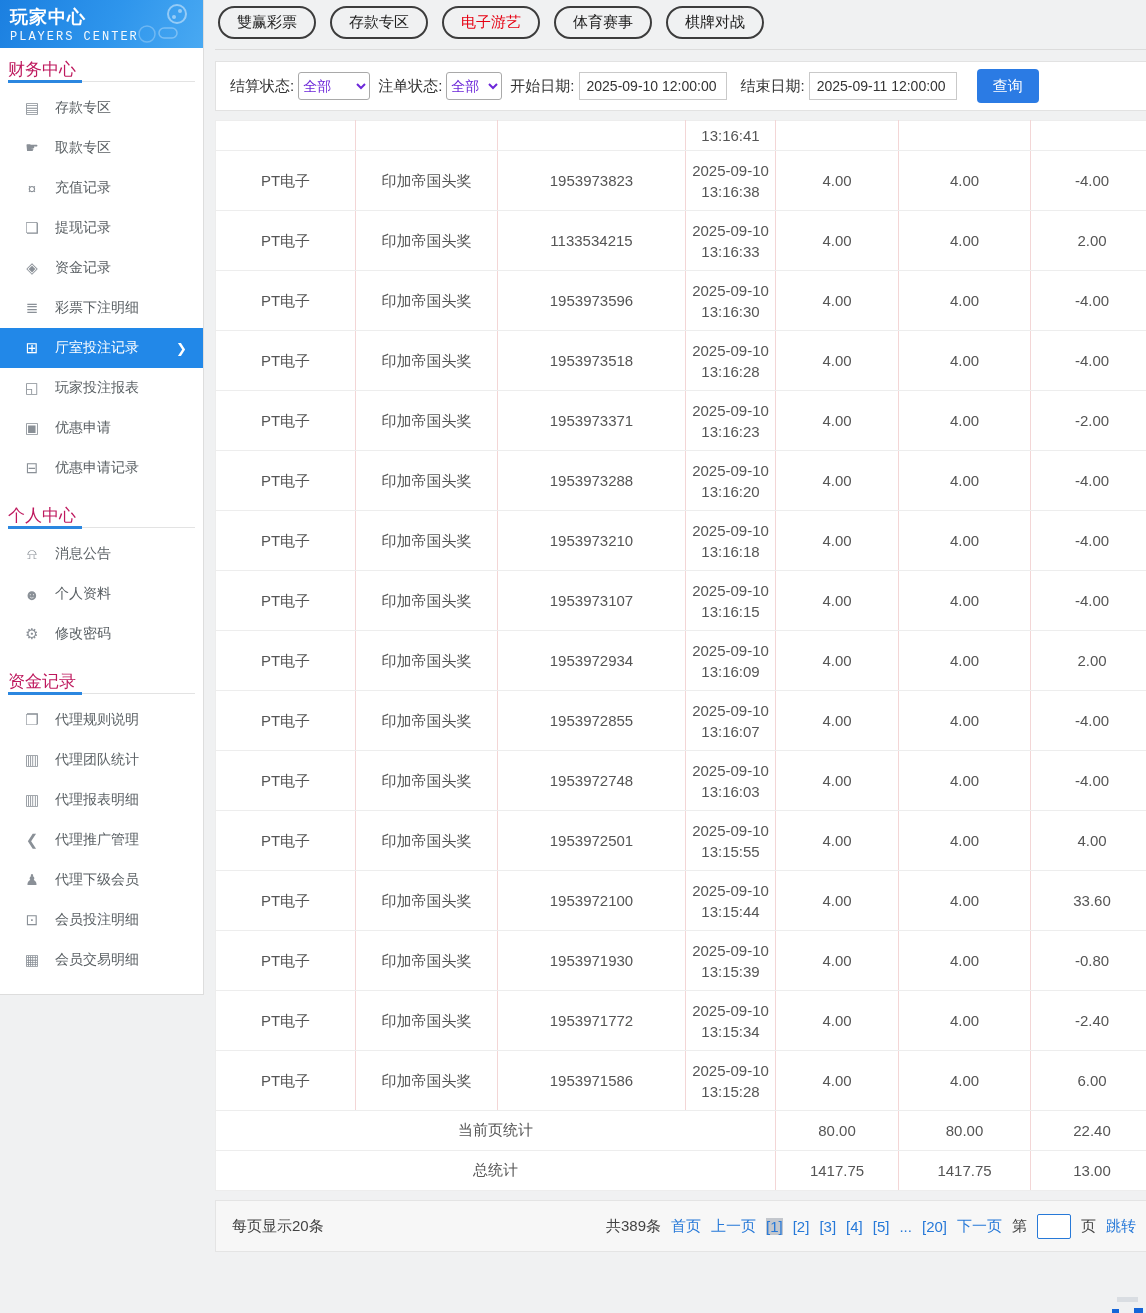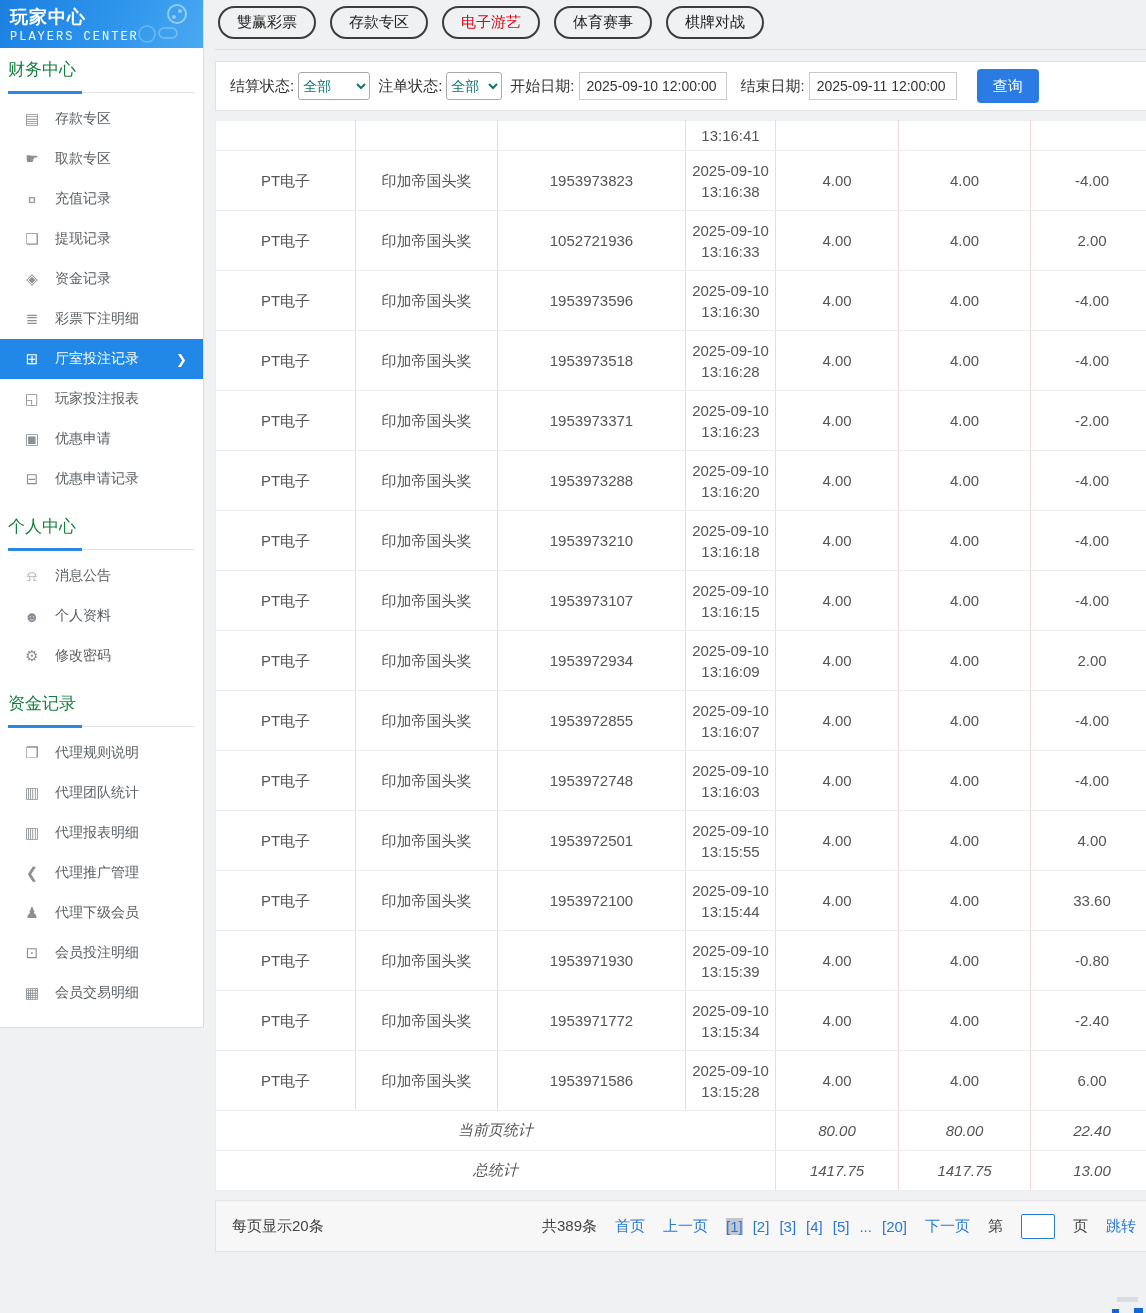--- a/index.html
+++ b/index.html
@@ -12,61 +12,61 @@
     color:#333;
   }
   
   .sidebar { position:absolute; left:0; top:0; width:204px; height:1313px; }
   .sb-panel { background:#fff; border-right:1px solid #ddd; border-bottom:1px solid #ddd; padding-bottom:14px; }
   .sb-header { height:48px; background:linear-gradient(115deg,#1b7fe0 0%,#2e95ec 55%,#49a9f2 100%);
     position:relative; color:#fff; padding:5px 0 0 10px; overflow:hidden;font-family:Liberation Mono, monospace; }
   .sb-title { font-size:18px; font-weight:bold; letter-spacing:1px; }
   .sb-sub { font-size:12px; letter-spacing:2px; margin-top:1px; opacity:.95; }
   .sb-deco { position:absolute; right:10px; top:4px; opacity:.45; }
-  .section-label { margin:10px 8px 0; font-size:17px; color:#15803d; padding-bottom:11px;
+  .section-label { margin:10px 8px 0; font-size:17px; color:#be185d; 
     border-bottom:1px solid #e3e3e3; position:relative; }
   .section-label::after { content:""; position:absolute; left:0; bottom:-2px; width:74px; height:3px; background:#2b87e0; }
   .sb-list { margin-top:6px; }
   .sb-item { height:40px; display:flex; align-items:center; padding-left:22px;
     color:#5a6064; font-size:14px; cursor:pointer; position:relative; }
   .sb-item .icon { width:20px; margin-right:13px; color:#8a9097; font-size:15px; text-align:center; flex:none; }
   .sb-item.active { background:#2288e8; color:#fff; }
   .sb-item.active .icon { color:#fff; }
   .sb-item .chev { position:absolute; right:16px; font-size:13px; color:#fff; }
   
   .main { position:absolute; left:215px; top:0; width:940px; }
   .tabbar { display:flex; gap:14px; padding:6px 3px 10px; border-bottom:1px solid #dcdcdc; }
   .tab { border:2px solid #3c3c3c; border-radius:17px; padding:5px 17px; font-size:15px;
     color:#1d1d1d; background:transparent; cursor:pointer; font-family:inherit; white-space:nowrap; }
   .tab.active { color:#e60012; }
   .filterbar { margin-top:11px; background:#fff; border:1px solid #e2e2e2; height:50px;
     display:flex; align-items:center; padding-left:14px; font-size:15px; color:#333; }
   .filterbar label { margin-right:4px; white-space:nowrap; }
   .filterbar select { height:28px; border:1px solid #a9a9a9; border-radius:3px; background:#fff;
-    font-size:14px; color:#0f766e; margin-right:8px; font-family:inherit; }
+    font-size:14px; color:#6d28d9; margin-right:8px; font-family:inherit; }
   .filterbar .sel-wide { width:72px; }
   .filterbar .sel-narrow { width:56px; }
   .filterbar input.date { height:28px; width:148px; border:1px solid #c9c9c9; font-size:14px;
     color:#333; padding:0 7px; margin-right:14px; font-family:inherit; }
   .search-btn { background:#2b7be4; color:#fff; border:none; border-radius:4px; height:34px;
     padding:0 16px; font-size:15px; cursor:pointer; margin-left:6px; font-family:inherit; }
   
   .table-wrap { margin-top:9px; }
   table.bets { border-collapse:collapse; width:938px; table-layout:fixed; background:#fff;
     font-size:15px; color:#555; text-align:center; }
   table.bets td { border-right:1px solid #f3d6d6; border-bottom:1px solid #ededed; overflow:hidden; }
   table.bets tr td:first-child { border-left:1px solid #ededed; }
   table.bets { border-top:1px solid #ededed; }
   tr.partial td { height:30px;margin-top:28px; }
   tr.data-row td { height:60px; line-height:21px; }
-  tr.summary-row td { height:40px;font-style:italic; }
+  tr.summary-row td { height:40px; }
   
   .pagebar { margin-top:9px; background:#f7f7f7; border:1px solid #e4e4e4; height:52px;
     display:flex; align-items:center; padding:0 16px; font-size:15px; color:#444; width:938px; }
-  .pg-right { margin-left:auto; display:flex; align-items:center; gap:18px; white-space:nowrap; }
+  .pg-right { margin-left:auto; display:flex; align-items:center; gap:10px; white-space:nowrap; }
   .pg-link { color:#2779d8; cursor:pointer; }
   .pg-page { color:#2779d8; cursor:pointer; }
   .pg-page.current { background:#c3c7cd; }
   .pg-ellipsis { color:#2779d8; }
   .jump-input { width:34px; height:25px; border:1px solid #2779d8; border-radius:2px; }
   
   .float-bar { position:absolute; right:8px; bottom:11px; width:21px; height:5px; background:#d9dde2; }
   .float-blue-a { position:absolute; right:27px; bottom:0; width:7px; height:4px; background:#1565d8; }
   .float-blue-b { position:absolute; right:3px; bottom:0; width:9px; height:5px; background:#1565d8; }
 </style>
@@ -232,21 +232,21 @@
             <td>印加帝国头奖</td>
             <td>1953973823</td>
             <td>2025-09-10<br>13:16:38</td>
             <td>4.00</td>
             <td>4.00</td>
             <td>-4.00</td>
           </tr>
           <tr class="data-row">
             <td>PT电子</td>
             <td>印加帝国头奖</td>
-            <td>1052721936</td>
+            <td>1133534215</td>
             <td>2025-09-10<br>13:16:33</td>
             <td>4.00</td>
             <td>4.00</td>
             <td>2.00</td>
           </tr>
           <tr class="data-row">
             <td>PT电子</td>
             <td>印加帝国头奖</td>
             <td>1953973596</td>
             <td>2025-09-10<br>13:16:30</td>

